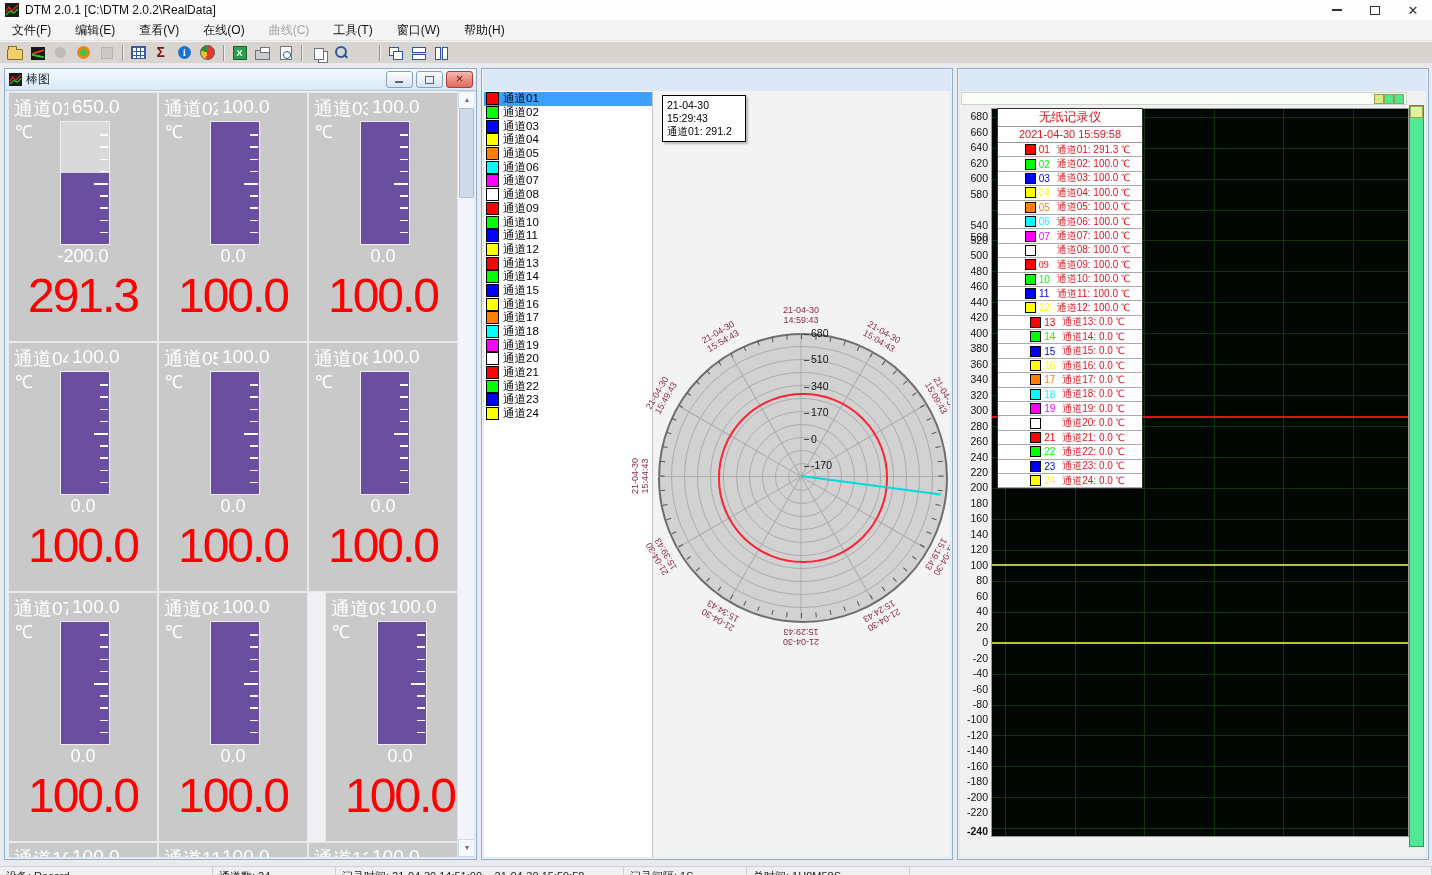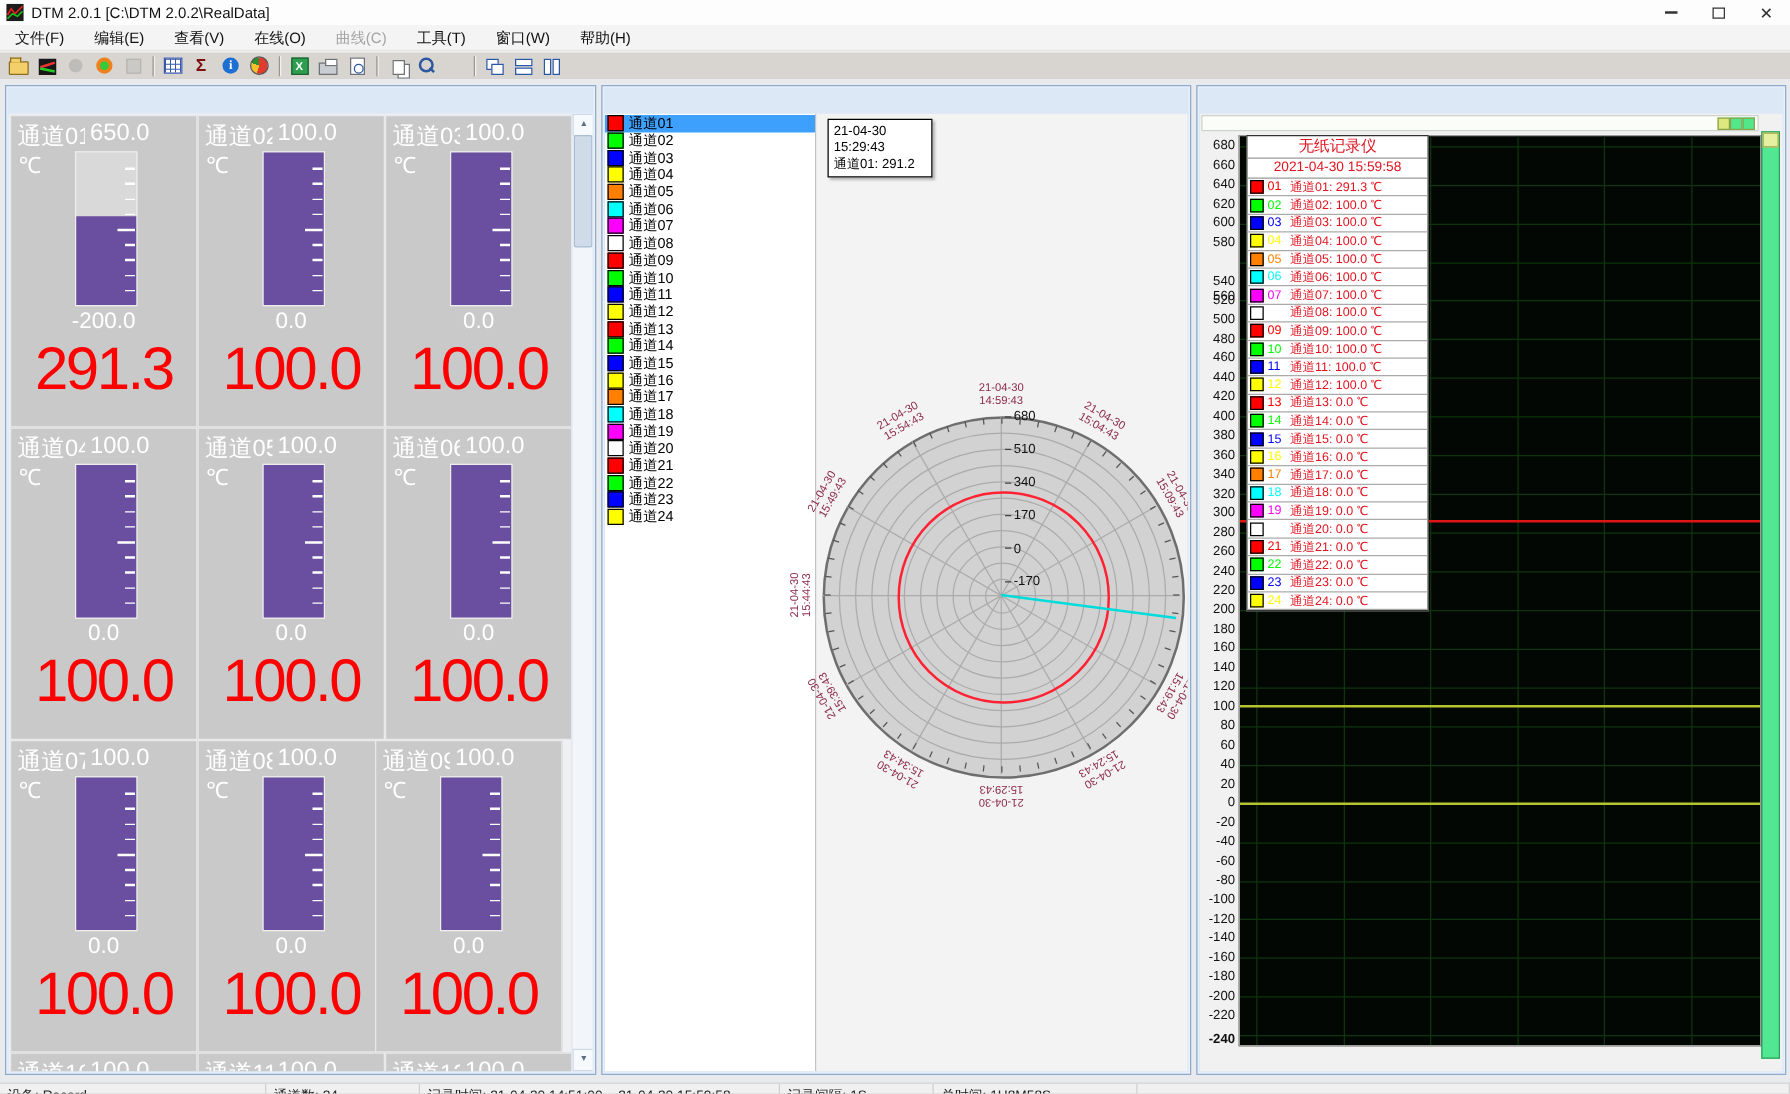--- a/index.html
+++ b/index.html
@@ -113,21 +113,21 @@
   #t-vthumb{position:absolute;left:0;top:0;width:11px;height:10px;background:#e6f0a0;border:1px solid #9ba84a;}
   #t-plot{position:absolute;background:#030703;border:1px solid #9a9a9a;}
   .t-hgrid{position:absolute;left:0;right:0;height:1px;background:#0d360d;}
   .t-vgrid{position:absolute;top:0;bottom:0;width:1px;background:#0d360d;}
   .t-line{position:absolute;left:0;right:0;}
   .t-ylab{position:absolute;width:28px;text-align:right;font-size:10.5px;color:#111;}
   .t-xlab{position:absolute;width:60px;text-align:center;font-size:10.5px;color:#111;}
   #t-legend{position:absolute;background:#fff;border:1px solid #333;z-index:5;font-size:10.5px;}
   .tl-title{color:#e01420;text-align:center;font-size:12.5px;height:17px;line-height:17px;border-bottom:1px solid #999;}
   .tl-ts{color:#e01420;text-align:center;font-size:11px;height:15px;line-height:15px;border-bottom:1px solid #999;}
-  .tl-row{height:13.4px;display:flex;align-items:center;gap:3px;padding-left:2px;border-bottom:1px solid #aaa;}
+  .tl-row{height:13.4px;display:flex;align-items:center;gap:3px;padding-left:15px;border-bottom:1px solid #aaa;justify-content:center;}
   .tl-sw{width:9px;height:9px;border:1px solid #000;flex:0 0 auto;}
   .tl-num{width:15px;font-size:10px;}
   .tl-txt{color:#e01420;font-size:10px;}
   
   #statusbar{position:absolute;left:0;top:866px;width:1432px;height:20px;background:#f0f0f0;border-top:1px solid #cdd2d8;
              display:flex;font-size:11px;color:#222;}
   .sb-field{padding:2px 6px 0 6px;border-right:1px solid #cfcfcf;white-space:nowrap;overflow:hidden;}
 </style>
 </head>
 <body>
@@ -222,20 +222,33 @@
         <span class="ti ti-tileh"></span>
       </div>
       <div class="tb-btn">
         <span class="ti ti-tilev"></span>
       </div>
     </div>
 
   <div id="mdi">
 
     <div class="child" style="left:4px;top:5px;width:471px;height:790px;">
+      <div class="child-title">
+        <svg class="win-icon" viewBox="0 0 14 14">
+          <rect width="14" height="14" fill="#1c1c1c"></rect>
+            <polyline points="1,9 4,4 7,8 13,2" stroke="#e62020" stroke-width="1.4" fill="none"></polyline>
+            <polyline points="1,12 5,8 9,10 13,6" stroke="#16c016" stroke-width="1.4" fill="none"></polyline>
+        </svg>
+        <span>棒图</span>
+        <div class="win-btns">
+          <div class="win-btn wb-min"></div>
+          <div class="win-btn wb-max"></div>
+          <div class="win-btn wb-close red"></div>
+        </div>
+      </div>
       <div class="client" id="bar-client">
         <div id="bar-grid" style="position:absolute;left:0;top:0;right:17px;bottom:0;overflow:hidden;">
             <div class="bar-cell" style="left: 1px; top: 1px;">
               <div class="bc-head"><span class="bc-name">通道01</span><span class="bc-max">650.0</span></div>
               <div class="bc-unit">℃</div>
               <div class="bc-bar">
                 <div class="bc-fill" style="height: 57.8%;"></div>
                 <div class="bc-tick" style="top: 12.2px;"></div>
                 <div class="bc-tick" style="top: 24.4px;"></div>
                 <div class="bc-tick" style="top: 36.6px;"></div>
@@ -368,21 +381,21 @@
                 <div class="bc-tick" style="top: 48.8px;"></div>
                 <div class="bc-tick long" style="top: 61px;"></div>
                 <div class="bc-tick" style="top: 73.2px;"></div>
                 <div class="bc-tick" style="top: 85.4px;"></div>
                 <div class="bc-tick" style="top: 97.6px;"></div>
                 <div class="bc-tick" style="top: 109.8px;"></div>
               </div>
               <div class="bc-min">0.0</div>
               <div class="bc-val">100.0</div>
             </div>
-            <div class="bar-cell" style="left: 293px; top: 501px;">
+            <div class="bar-cell" style="left: 318px; top: 501px;">
               <div class="bc-head"><span class="bc-name">通道09</span><span class="bc-max">100.0</span></div>
               <div class="bc-unit">℃</div>
               <div class="bc-bar">
                 <div class="bc-fill" style="height: 100%;"></div>
                 <div class="bc-tick" style="top: 12.2px;"></div>
                 <div class="bc-tick" style="top: 24.4px;"></div>
                 <div class="bc-tick" style="top: 36.6px;"></div>
                 <div class="bc-tick" style="top: 48.8px;"></div>
                 <div class="bc-tick long" style="top: 61px;"></div>
                 <div class="bc-tick" style="top: 73.2px;"></div>
@@ -810,21 +823,21 @@
                 <span class="tl-num" style="color: rgb(255, 0, 255);">07</span>
                 <span class="tl-txt">通道07: 100.0 ℃</span>
               </div>
               <div class="tl-row">
                 <span class="tl-sw" style="background: rgb(255, 255, 255);"></span>
                 <span class="tl-num" style="color: rgb(255, 255, 255);">08</span>
                 <span class="tl-txt">通道08: 100.0 ℃</span>
               </div>
               <div class="tl-row">
                 <span class="tl-sw" style="background: rgb(255, 0, 0);"></span>
-                <span class="tl-num" style="color: rgb(255, 0, 0);">09</span>
+                <span class="tl-num" style="color: rgb(255, 0, 0); font-family: Liberation Serif, serif;">09</span>
                 <span class="tl-txt">通道09: 100.0 ℃</span>
               </div>
               <div class="tl-row">
                 <span class="tl-sw" style="background: rgb(0, 255, 0);"></span>
                 <span class="tl-num" style="color: rgb(0, 255, 0);">10</span>
                 <span class="tl-txt">通道10: 100.0 ℃</span>
               </div>
               <div class="tl-row">
                 <span class="tl-sw" style="background: rgb(0, 0, 255);"></span>
                 <span class="tl-num" style="color: rgb(0, 0, 255);">11</span>

